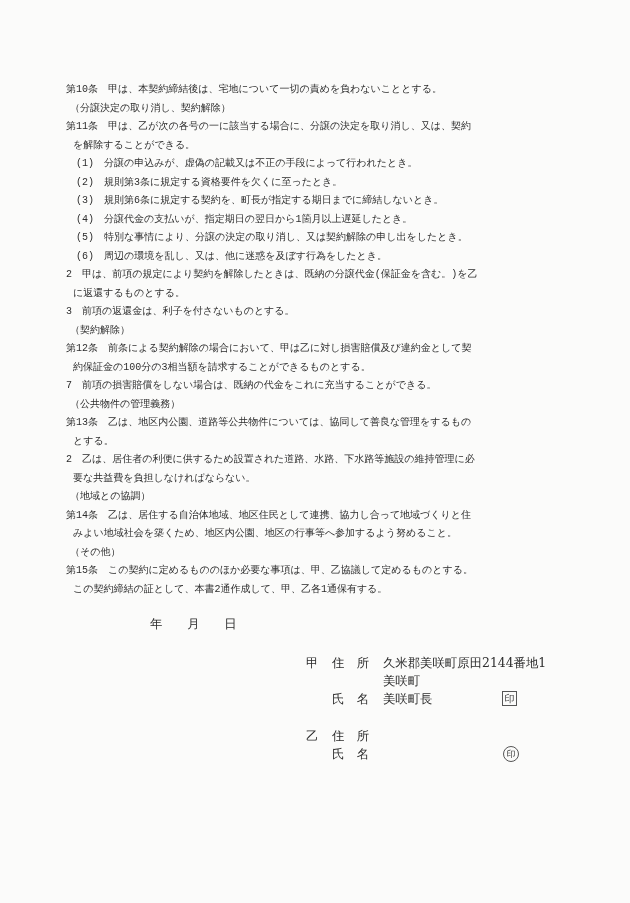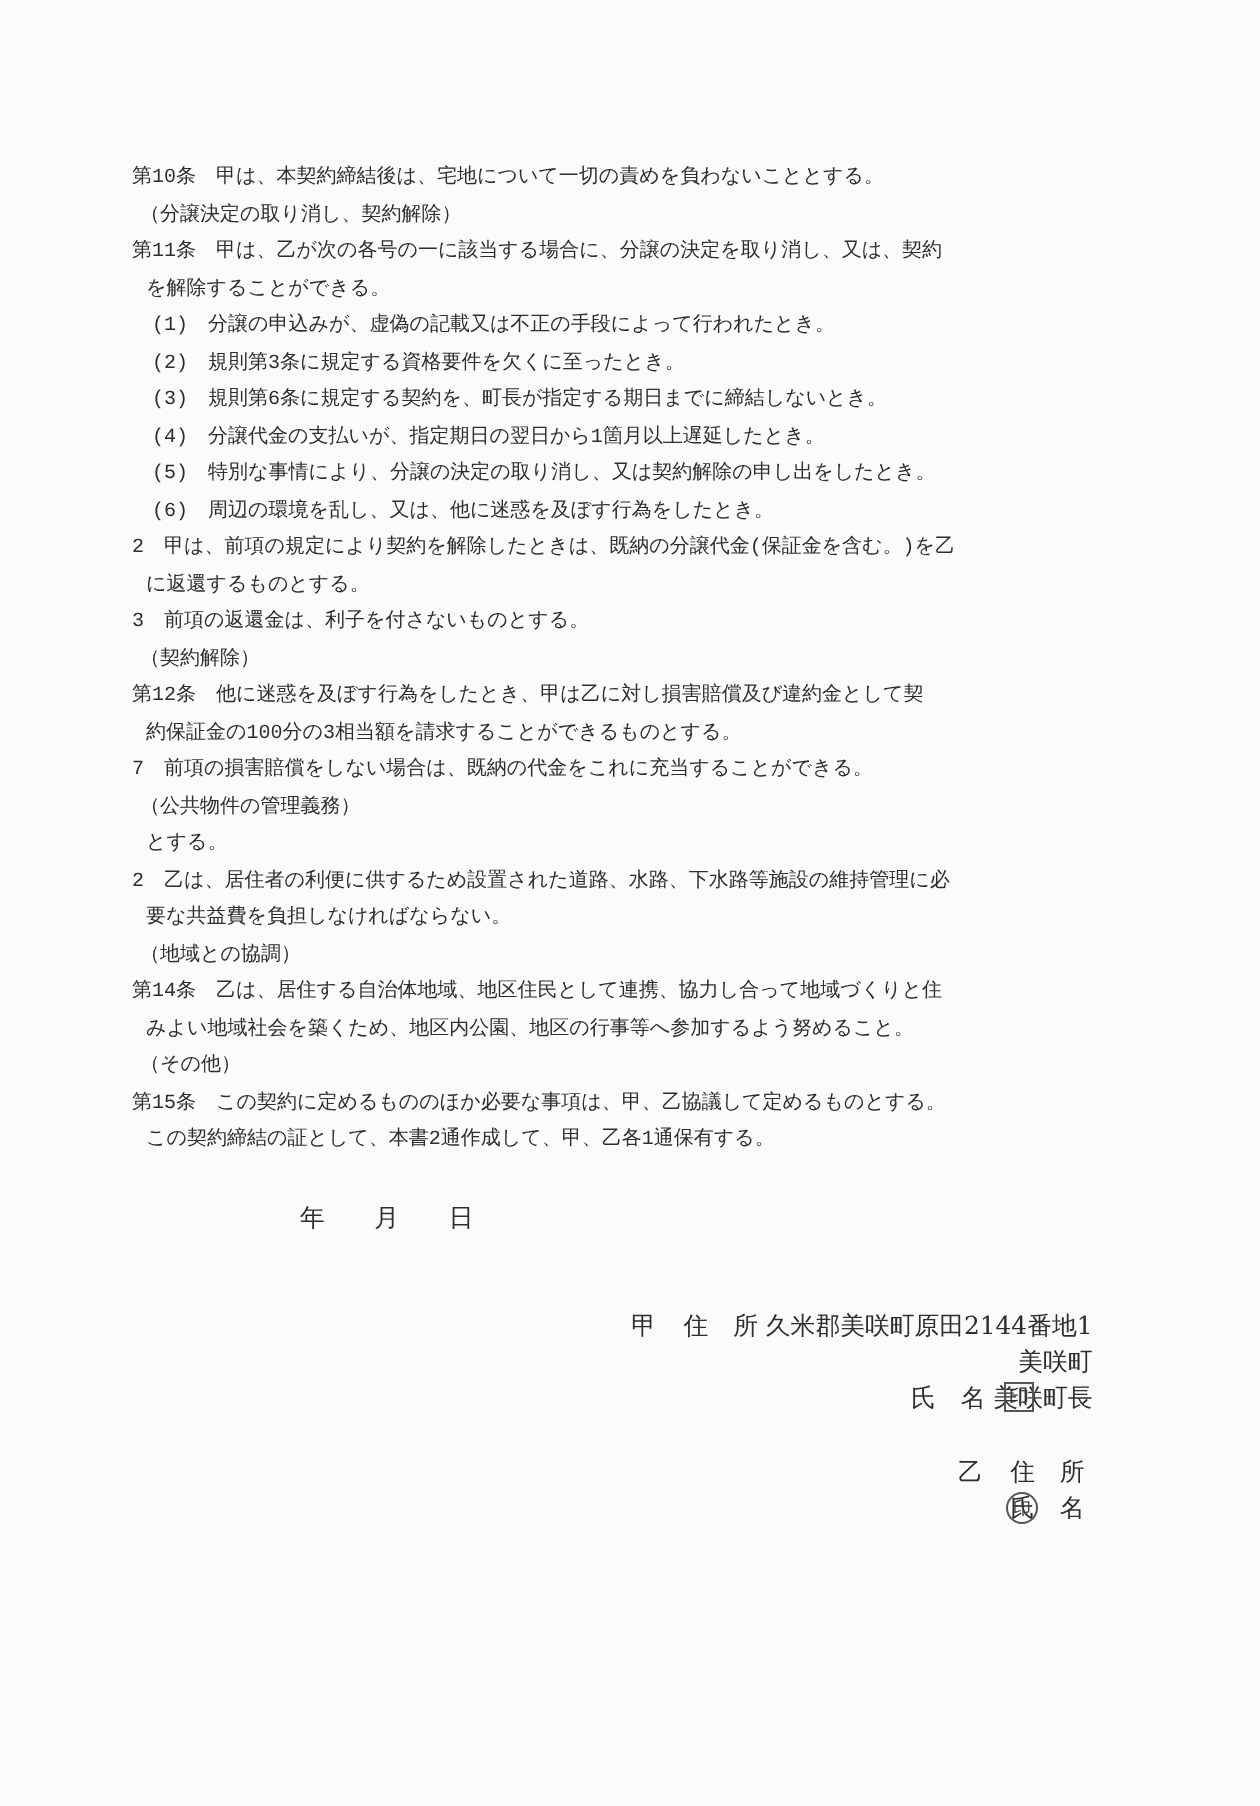--- a/index.html
+++ b/index.html
@@ -24,32 +24,31 @@
     font-family:Liberation Mono, monospace;
   }
   .ln{white-space:nowrap;}
   .ln-article{padding-left:0;}
   .ln-head{padding-left:4px;}
   .ln-cont{padding-left:7px;}
   .ln-item{padding-left:10px;}
 
   .date-line{
     position:absolute;
-    left:150px;top:600px;
+    left:150px;top:615px;
     font-size:12.4px;
     line-height:18.5px;
     white-space:nowrap;
     text-align:right;
   }
   .sig-block{
     position:absolute;
     left:306px;top:654px;
     font-size:12.4px;
     line-height:18.2px;
-    text-align:right;
   }
   .sig-row{white-space:nowrap;height:18.2px;}
   .col-party{display:inline-block;width:22px;}
   .col-label{display:inline-block;width:47px;}
   .col-value{display:inline-block;}
 
   .seal{
     position:absolute;
     display:flex;align-items:center;justify-content:center;
     color:#3a3a3a;
@@ -81,24 +80,25 @@
       <div class="ln ln-item">(1)　分譲の申込みが、虚偽の記載又は不正の手段によって行われたとき。</div>
       <div class="ln ln-item">(2)　規則第3条に規定する資格要件を欠くに至ったとき。</div>
       <div class="ln ln-item">(3)　規則第6条に規定する契約を、町長が指定する期日までに締結しないとき。</div>
       <div class="ln ln-item">(4)　分譲代金の支払いが、指定期日の翌日から1箇月以上遅延したとき。</div>
       <div class="ln ln-item">(5)　特別な事情により、分譲の決定の取り消し、又は契約解除の申し出をしたとき。</div>
       <div class="ln ln-item">(6)　周辺の環境を乱し、又は、他に迷惑を及ぼす行為をしたとき。</div>
       <div class="ln ln-article">2　甲は、前項の規定により契約を解除したときは、既納の分譲代金(保証金を含む。)を乙</div>
       <div class="ln ln-cont">に返還するものとする。</div>
       <div class="ln ln-article">3　前項の返還金は、利子を付さないものとする。</div>
       <div class="ln ln-head">（契約解除）</div>
-      <div class="ln ln-article">第12条　他に迷惑を及ぼす行為をしたとき、甲は乙に対し損害賠償及び違約金として契</div>
+      <div class="ln ln-article">第12条　前条による契約解除の場合において、甲は乙に対し損害賠償及び違約金として契</div>
       <div class="ln ln-cont">約保証金の100分の3相当額を請求することができるものとする。</div>
       <div class="ln ln-article">7　前項の損害賠償をしない場合は、既納の代金をこれに充当することができる。</div>
       <div class="ln ln-head">（公共物件の管理義務）</div>
+      <div class="ln ln-article">第13条　乙は、地区内公園、道路等公共物件については、協同して善良な管理をするもの</div>
       <div class="ln ln-cont">とする。</div>
       <div class="ln ln-article">2　乙は、居住者の利便に供するため設置された道路、水路、下水路等施設の維持管理に必</div>
       <div class="ln ln-cont">要な共益費を負担しなければならない。</div>
       <div class="ln ln-head">（地域との協調）</div>
       <div class="ln ln-article">第14条　乙は、居住する自治体地域、地区住民として連携、協力し合って地域づくりと住</div>
       <div class="ln ln-cont">みよい地域社会を築くため、地区内公園、地区の行事等へ参加するよう努めること。</div>
       <div class="ln ln-head">（その他）</div>
       <div class="ln ln-article">第15条　この契約に定めるもののほか必要な事項は、甲、乙協議して定めるものとする。</div>
       <div class="ln ln-cont">この契約締結の証として、本書2通作成して、甲、乙各1通保有する。</div>
     </div>

